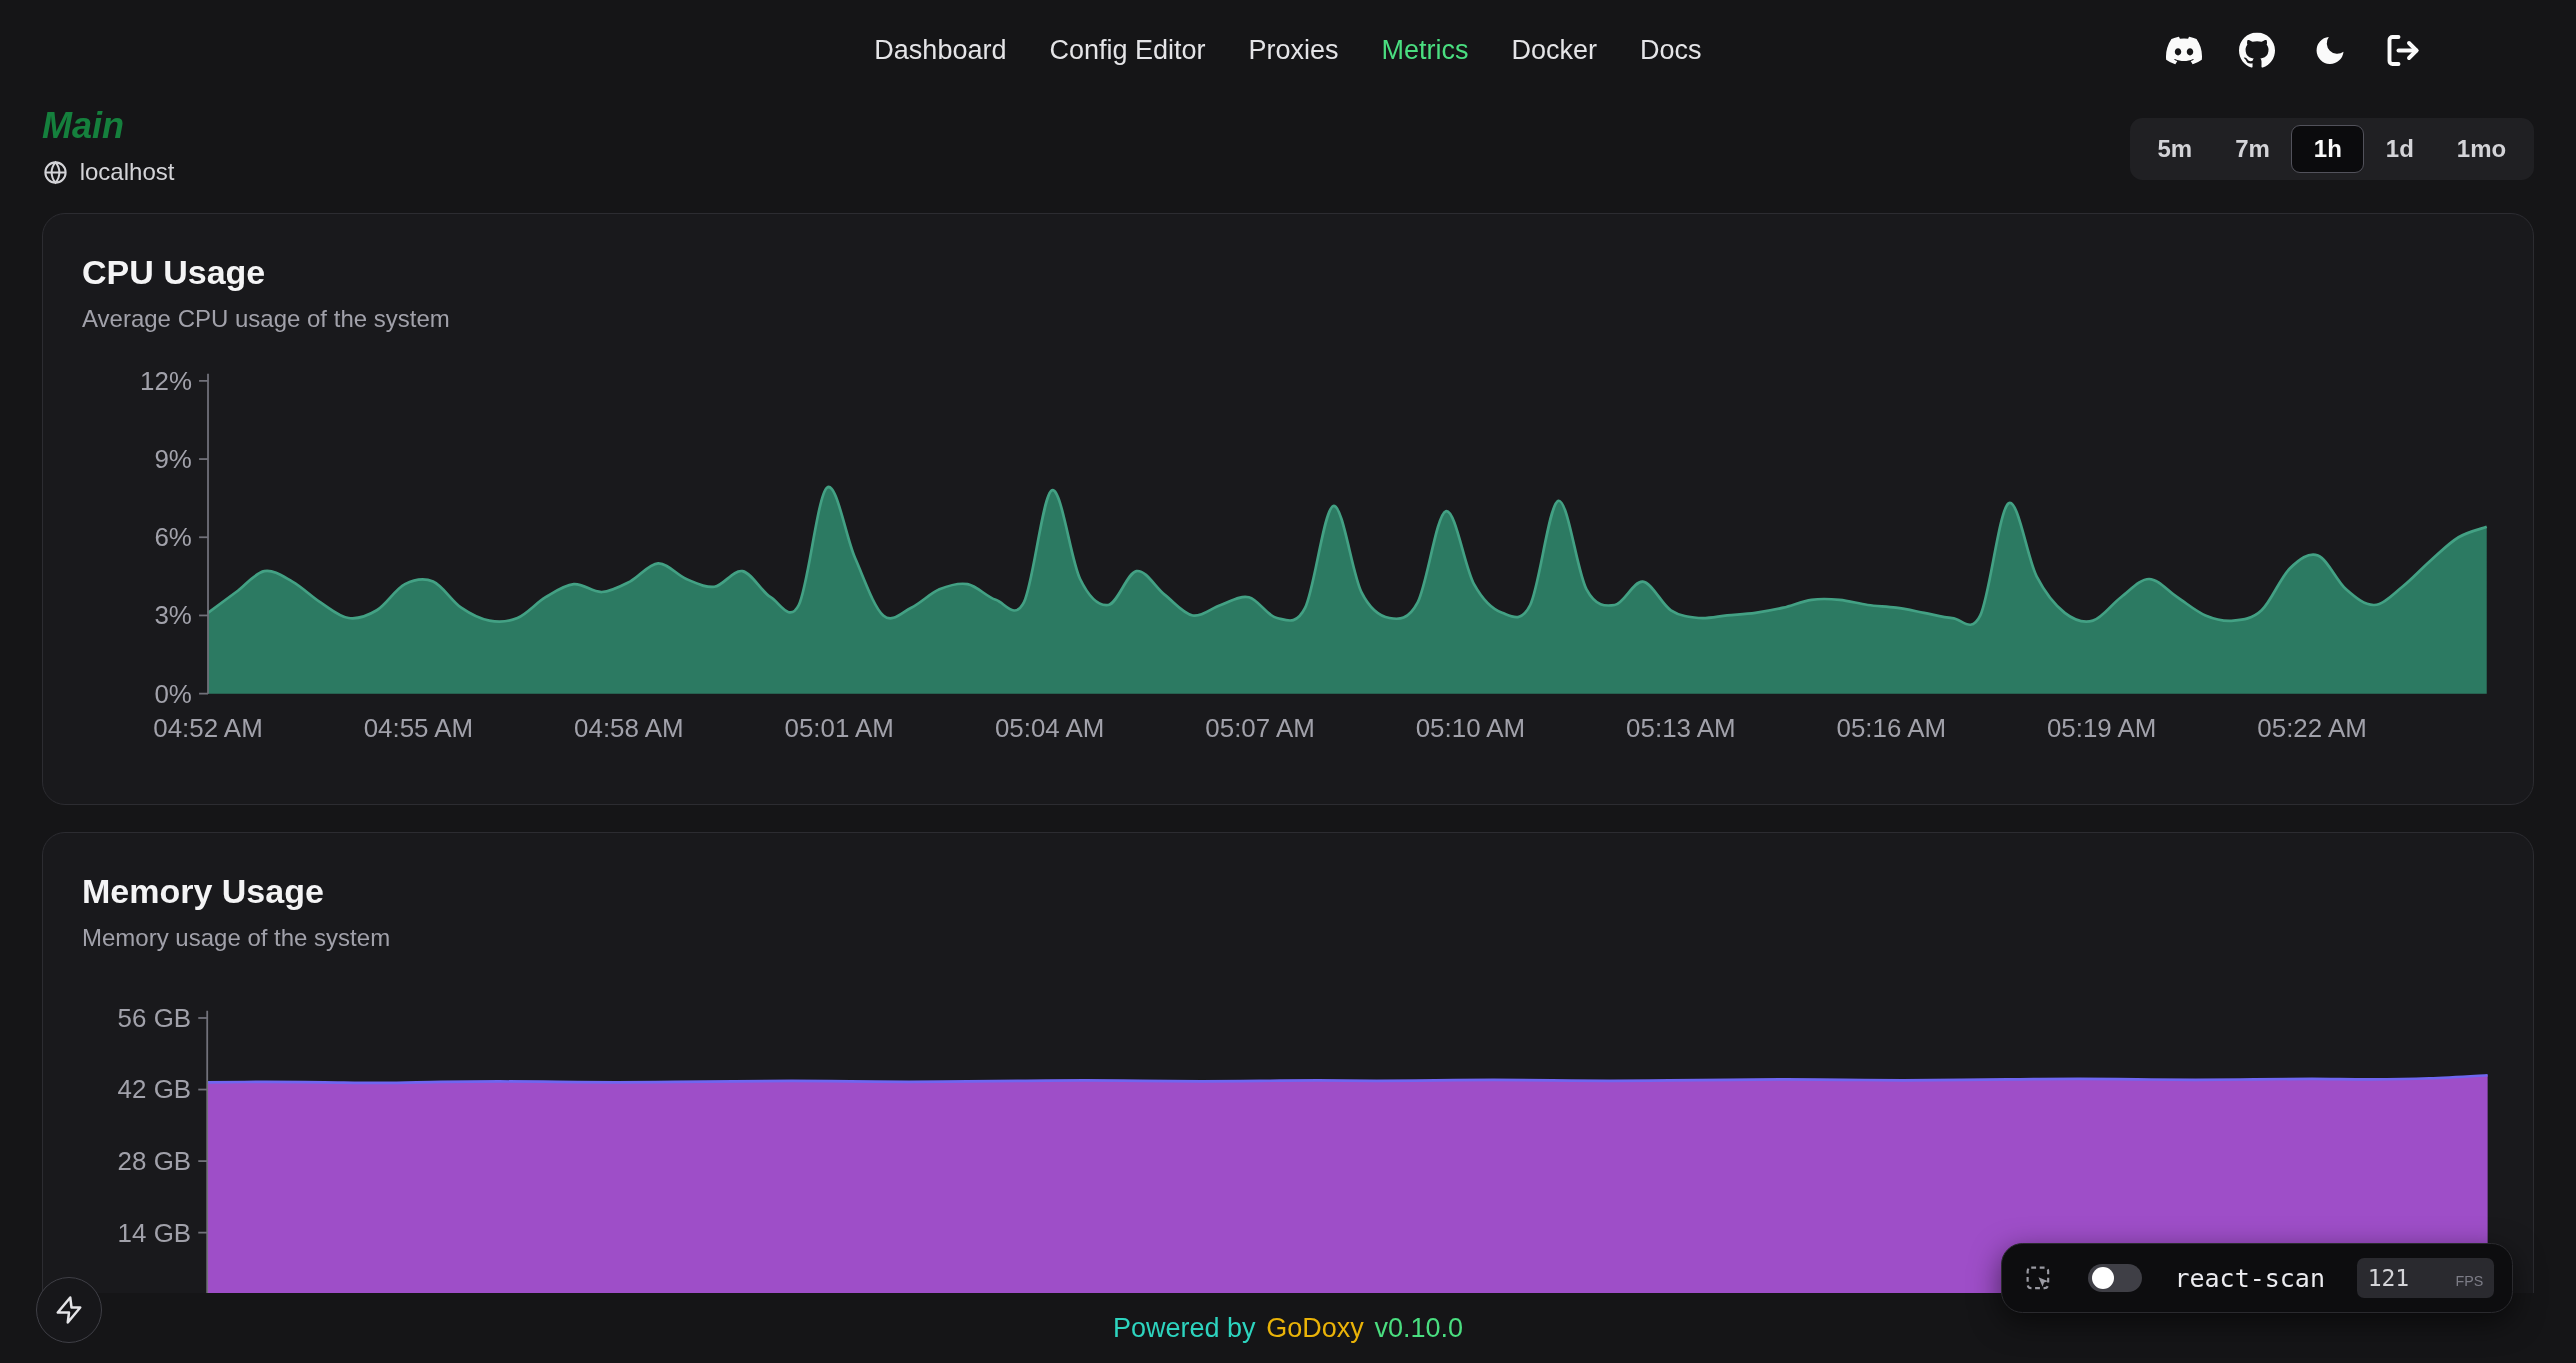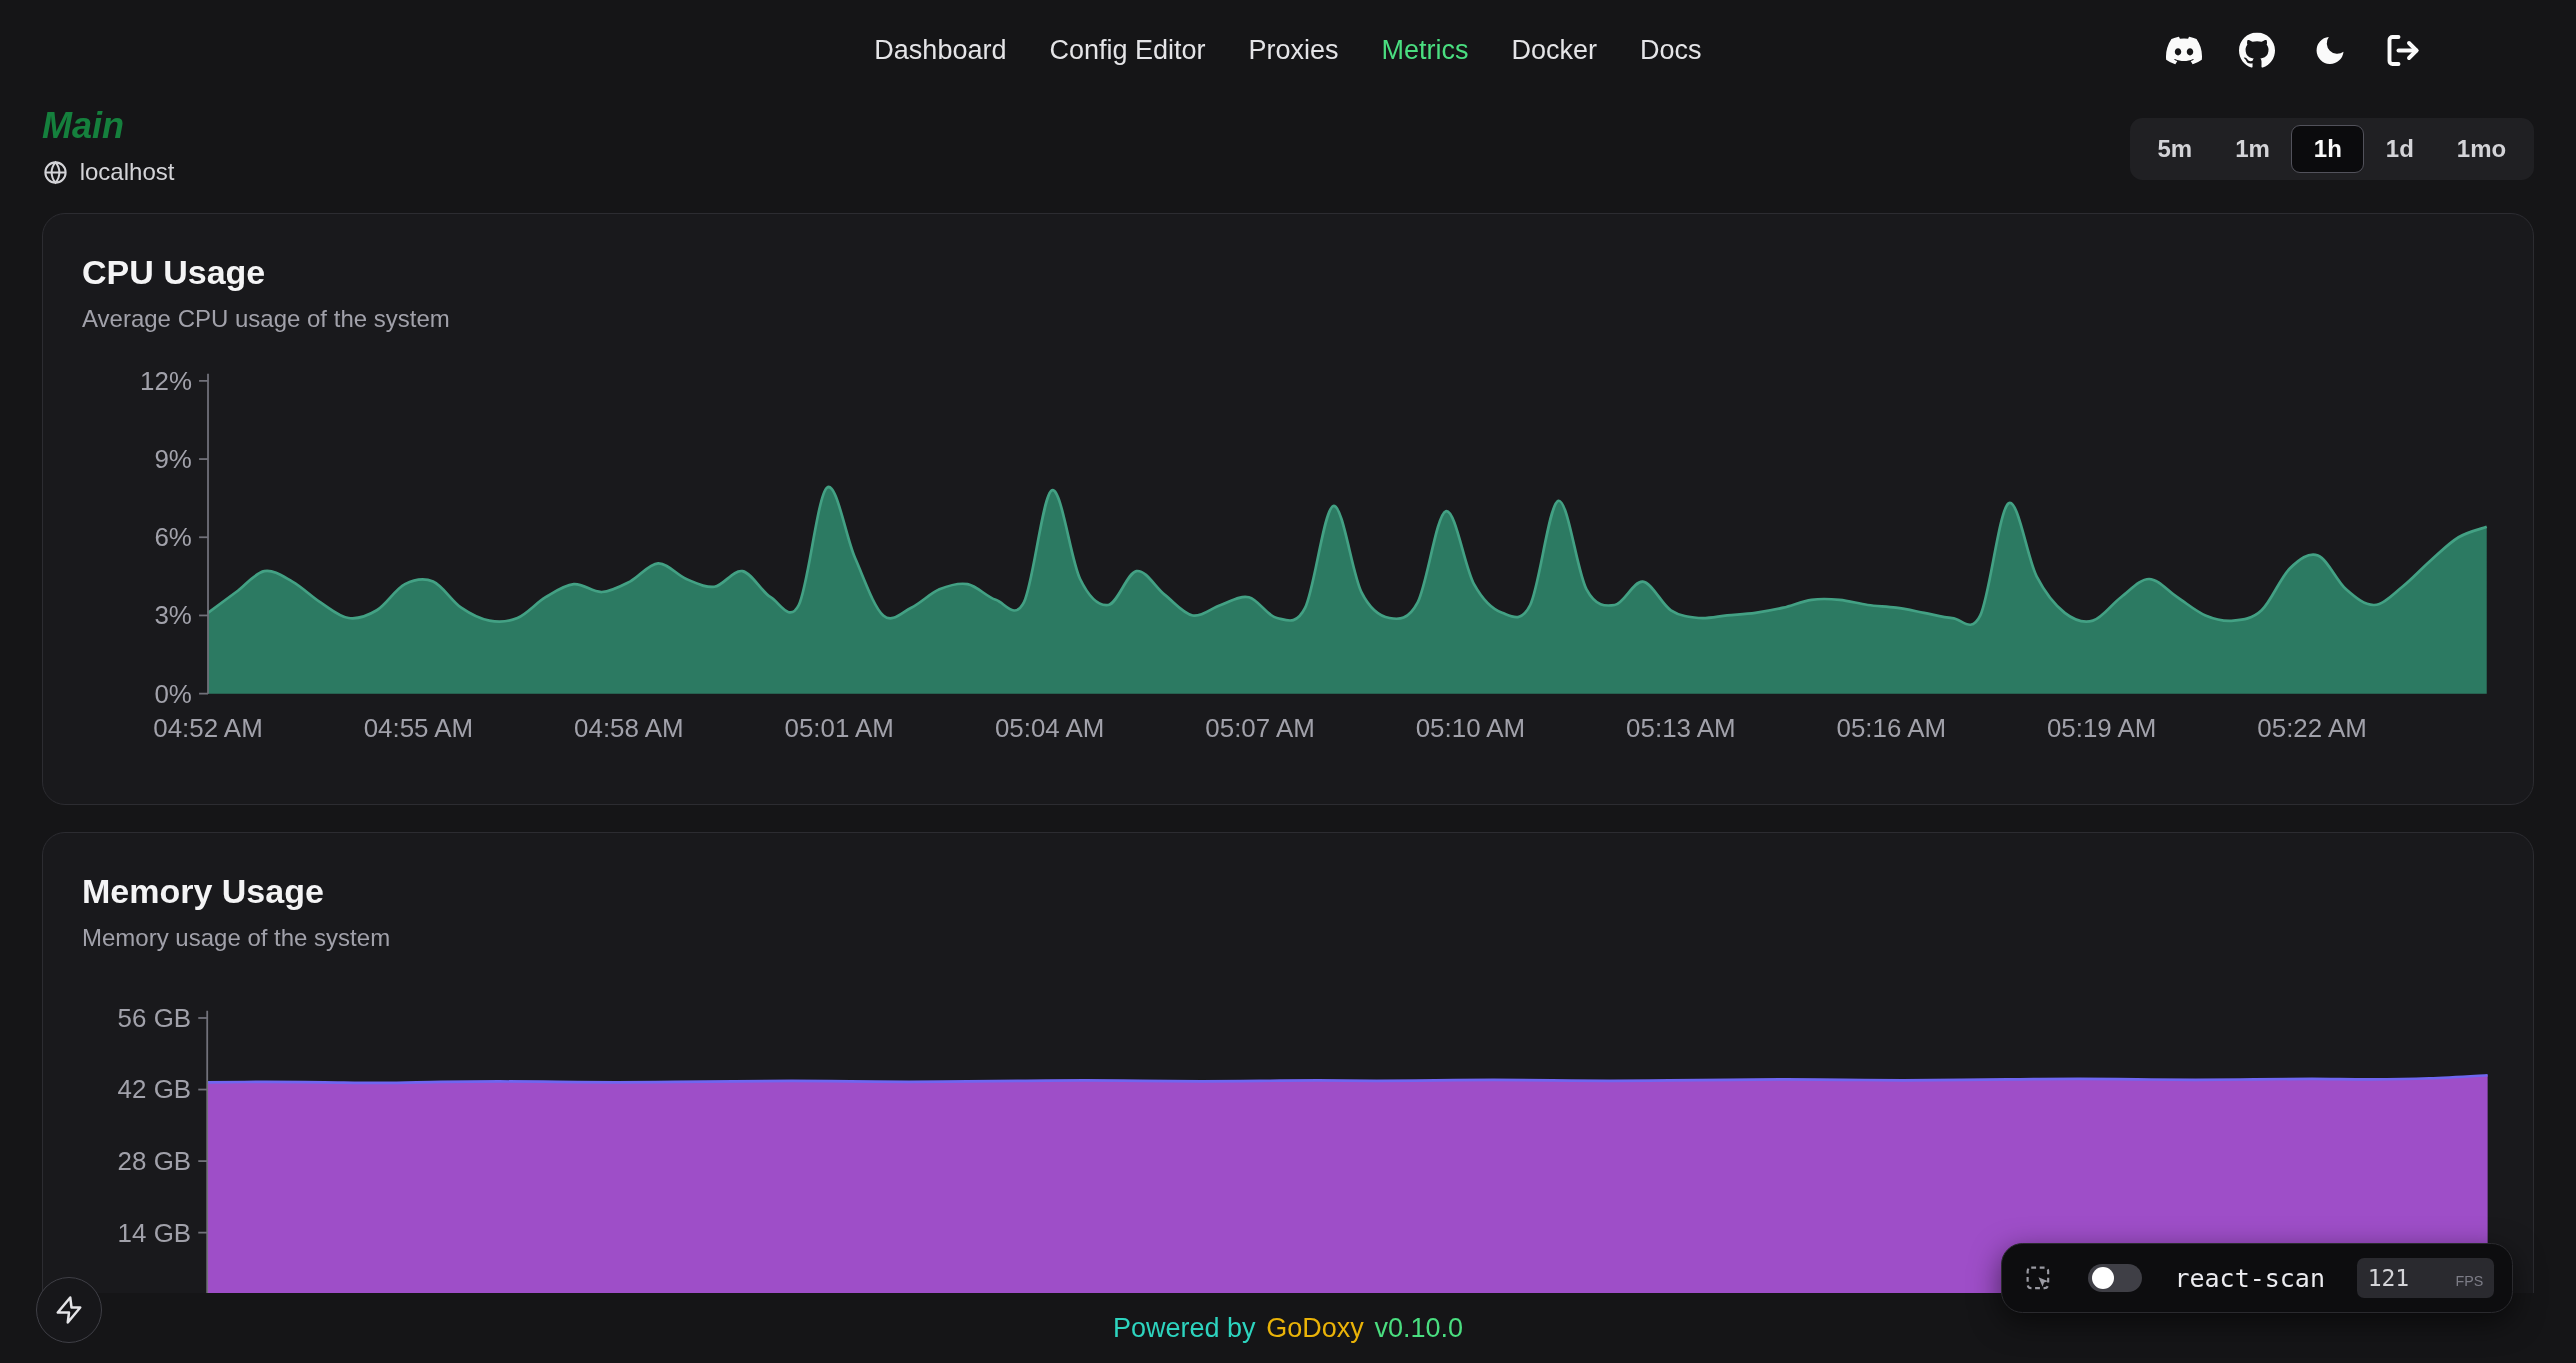--- a/index.html
+++ b/index.html
@@ -103,21 +103,21 @@
         <svg viewBox="0 0 24 24" fill="none" stroke="currentColor" stroke-width="1.8">
             <circle cx="12" cy="12" r="9"></circle>
             <path d="M3 12h18"></path>
             <path d="M12 3a13.5 13.5 0 0 1 0 18a13.5 13.5 0 0 1 0-18z"></path>
           </svg>
         <span>localhost</span>
       </div>
     </div>
     <div class="range-group">
         <button class="range-btn">5m</button>
-        <button class="range-btn">1m</button>
+        <button class="range-btn">7m</button>
         <button class="range-btn selected">1h</button>
         <button class="range-btn">1d</button>
         <button class="range-btn">1mo</button>
       </div>
   </div>
 
   <main class="content">
     <section class="card">
       <h2 class="card-title">CPU Usage</h2>
       <p class="card-sub">Average CPU usage of the system</p>

